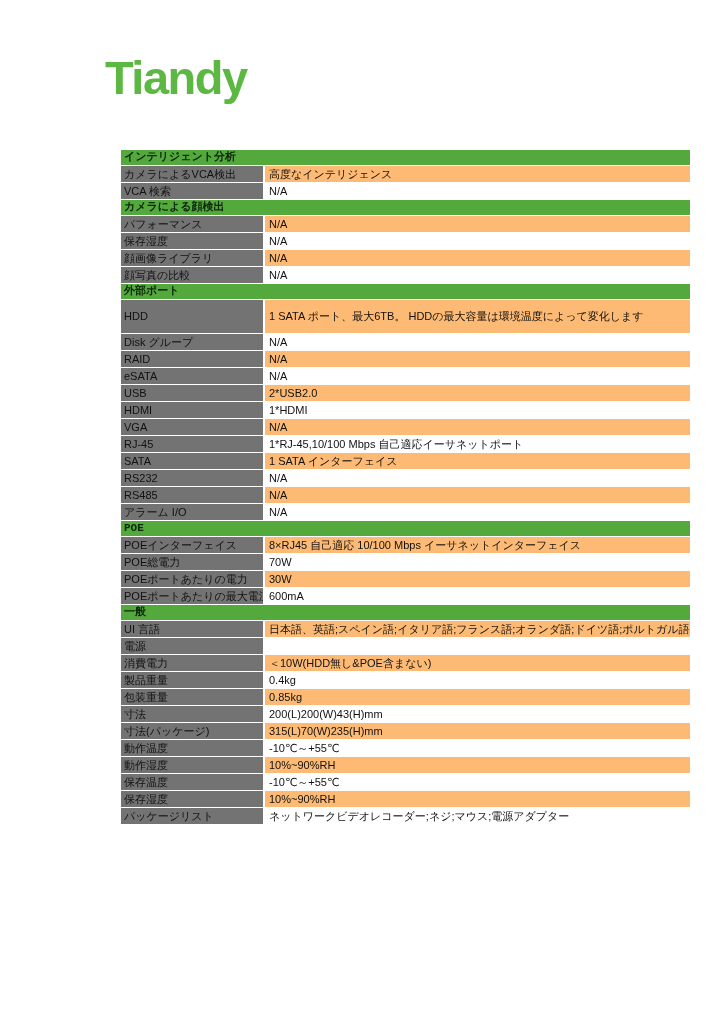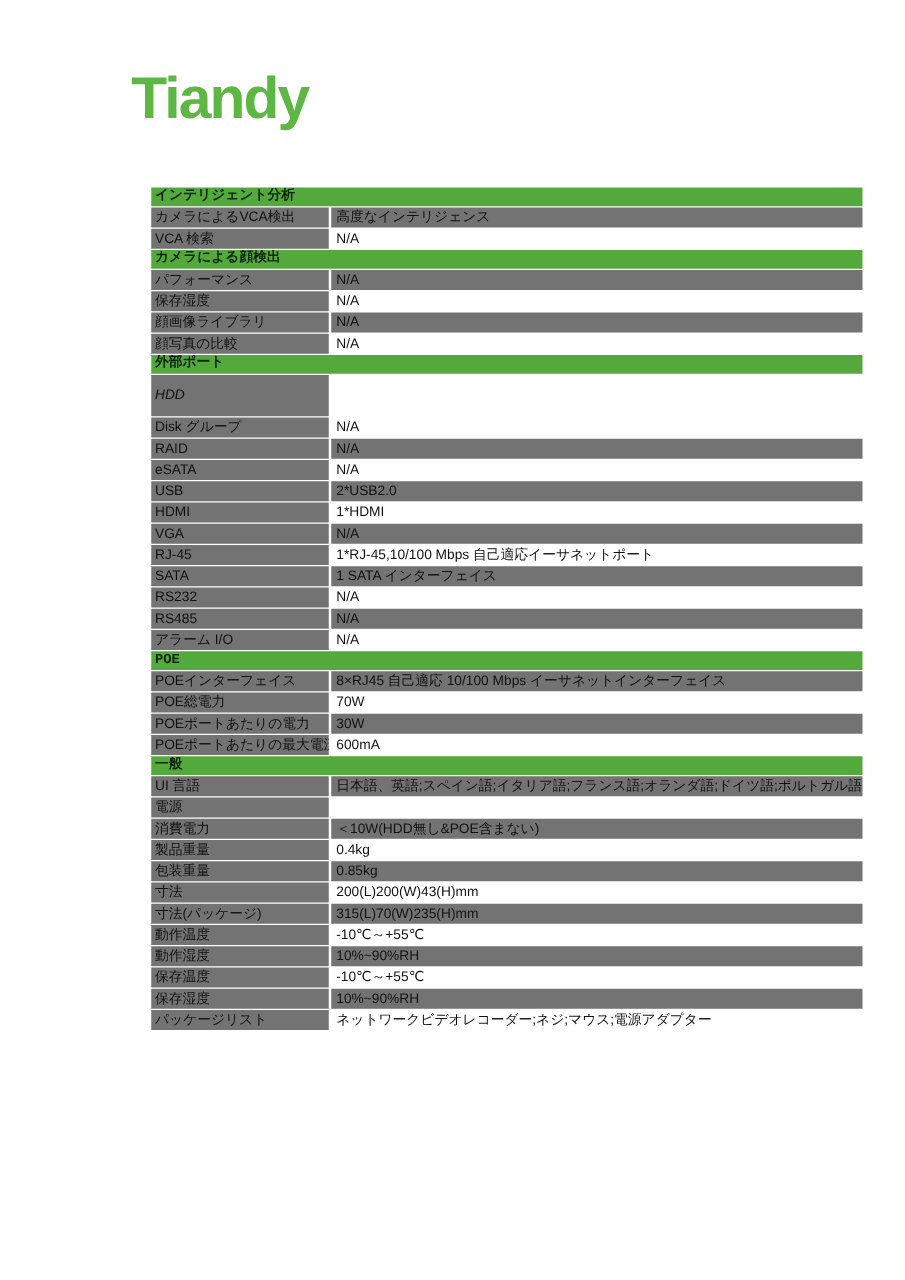--- a/index.html
+++ b/index.html
@@ -40,21 +40,21 @@
     padding-left: 3px;
     margin-bottom: 1px;
     overflow: hidden;
     font-family: Liberation Mono, monospace;
   }
   .row {
     display: flex;
     margin-bottom: 1px;
     min-height: 16px;
   }
-  .row.tall { min-height: 33px; font-style: italic; }
+  .row.tall { min-height: 33px; }
   .cell {
     font-size: 11px;
     color: #111111;
     display: flex;
     align-items: center;
     line-height: 13px;
   }
   .cell.label {
     width: 142px;
     flex: 0 0 142px;
@@ -64,21 +64,21 @@
     overflow: hidden;
     white-space: nowrap;
   }
   .cell.value {
     flex: 1;
     background: #ffffff;
     padding-left: 4px;
     overflow: hidden;
     white-space: nowrap;
   }
-  .row.striped .cell.value { background: #737373; }
+  .row.striped .cell.value { background: #fdba74; }
 </style>
 </head>
 <body>
 
 <div class="page">
   <div class="logo">Tiandy</div>
 
   <div class="spec-table" id="spec-table">
       <div class="section-bar">インテリジェント分析</div>
       <div class="row striped">
@@ -102,20 +102,21 @@
         <div class="cell label">顔画像ライブラリ</div>
         <div class="cell value">N/A</div>
       </div>
       <div class="row">
         <div class="cell label">顔写真の比較</div>
         <div class="cell value">N/A</div>
       </div>
       <div class="section-bar">外部ポート</div>
       <div class="row striped tall">
         <div class="cell label">HDD</div>
+        <div class="cell value">1 SATA ポート、最大6TB。 HDDの最大容量は環境温度によって変化します</div>
       </div>
       <div class="row">
         <div class="cell label">Disk グループ</div>
         <div class="cell value">N/A</div>
       </div>
       <div class="row striped">
         <div class="cell label">RAID</div>
         <div class="cell value">N/A</div>
       </div>
       <div class="row">

